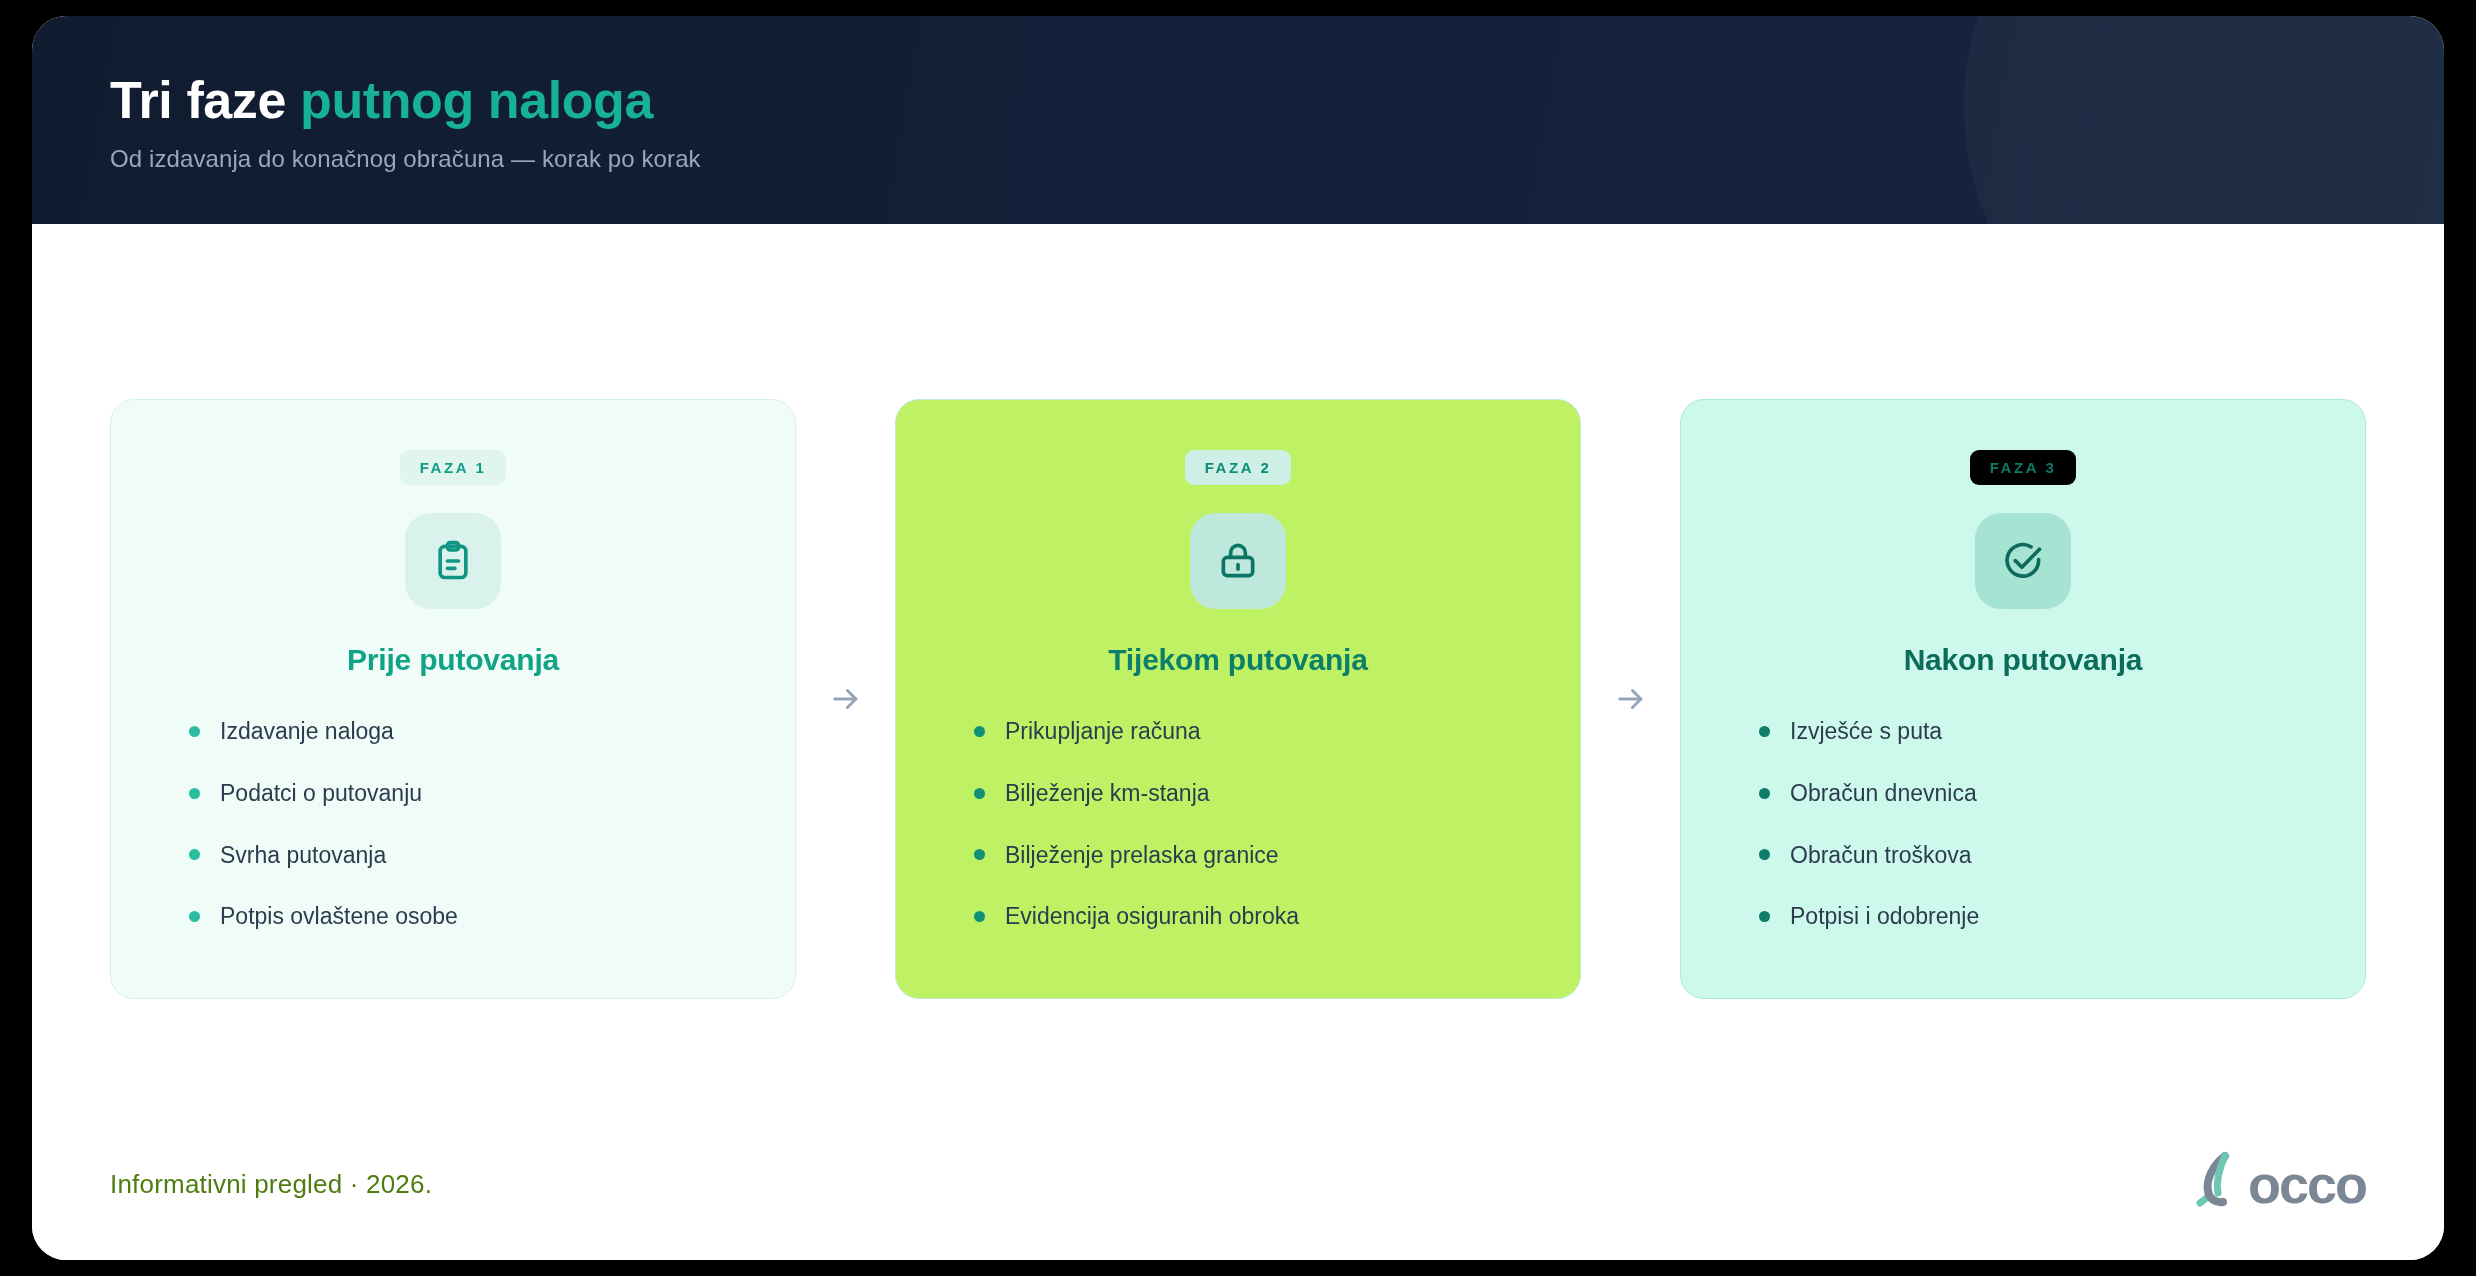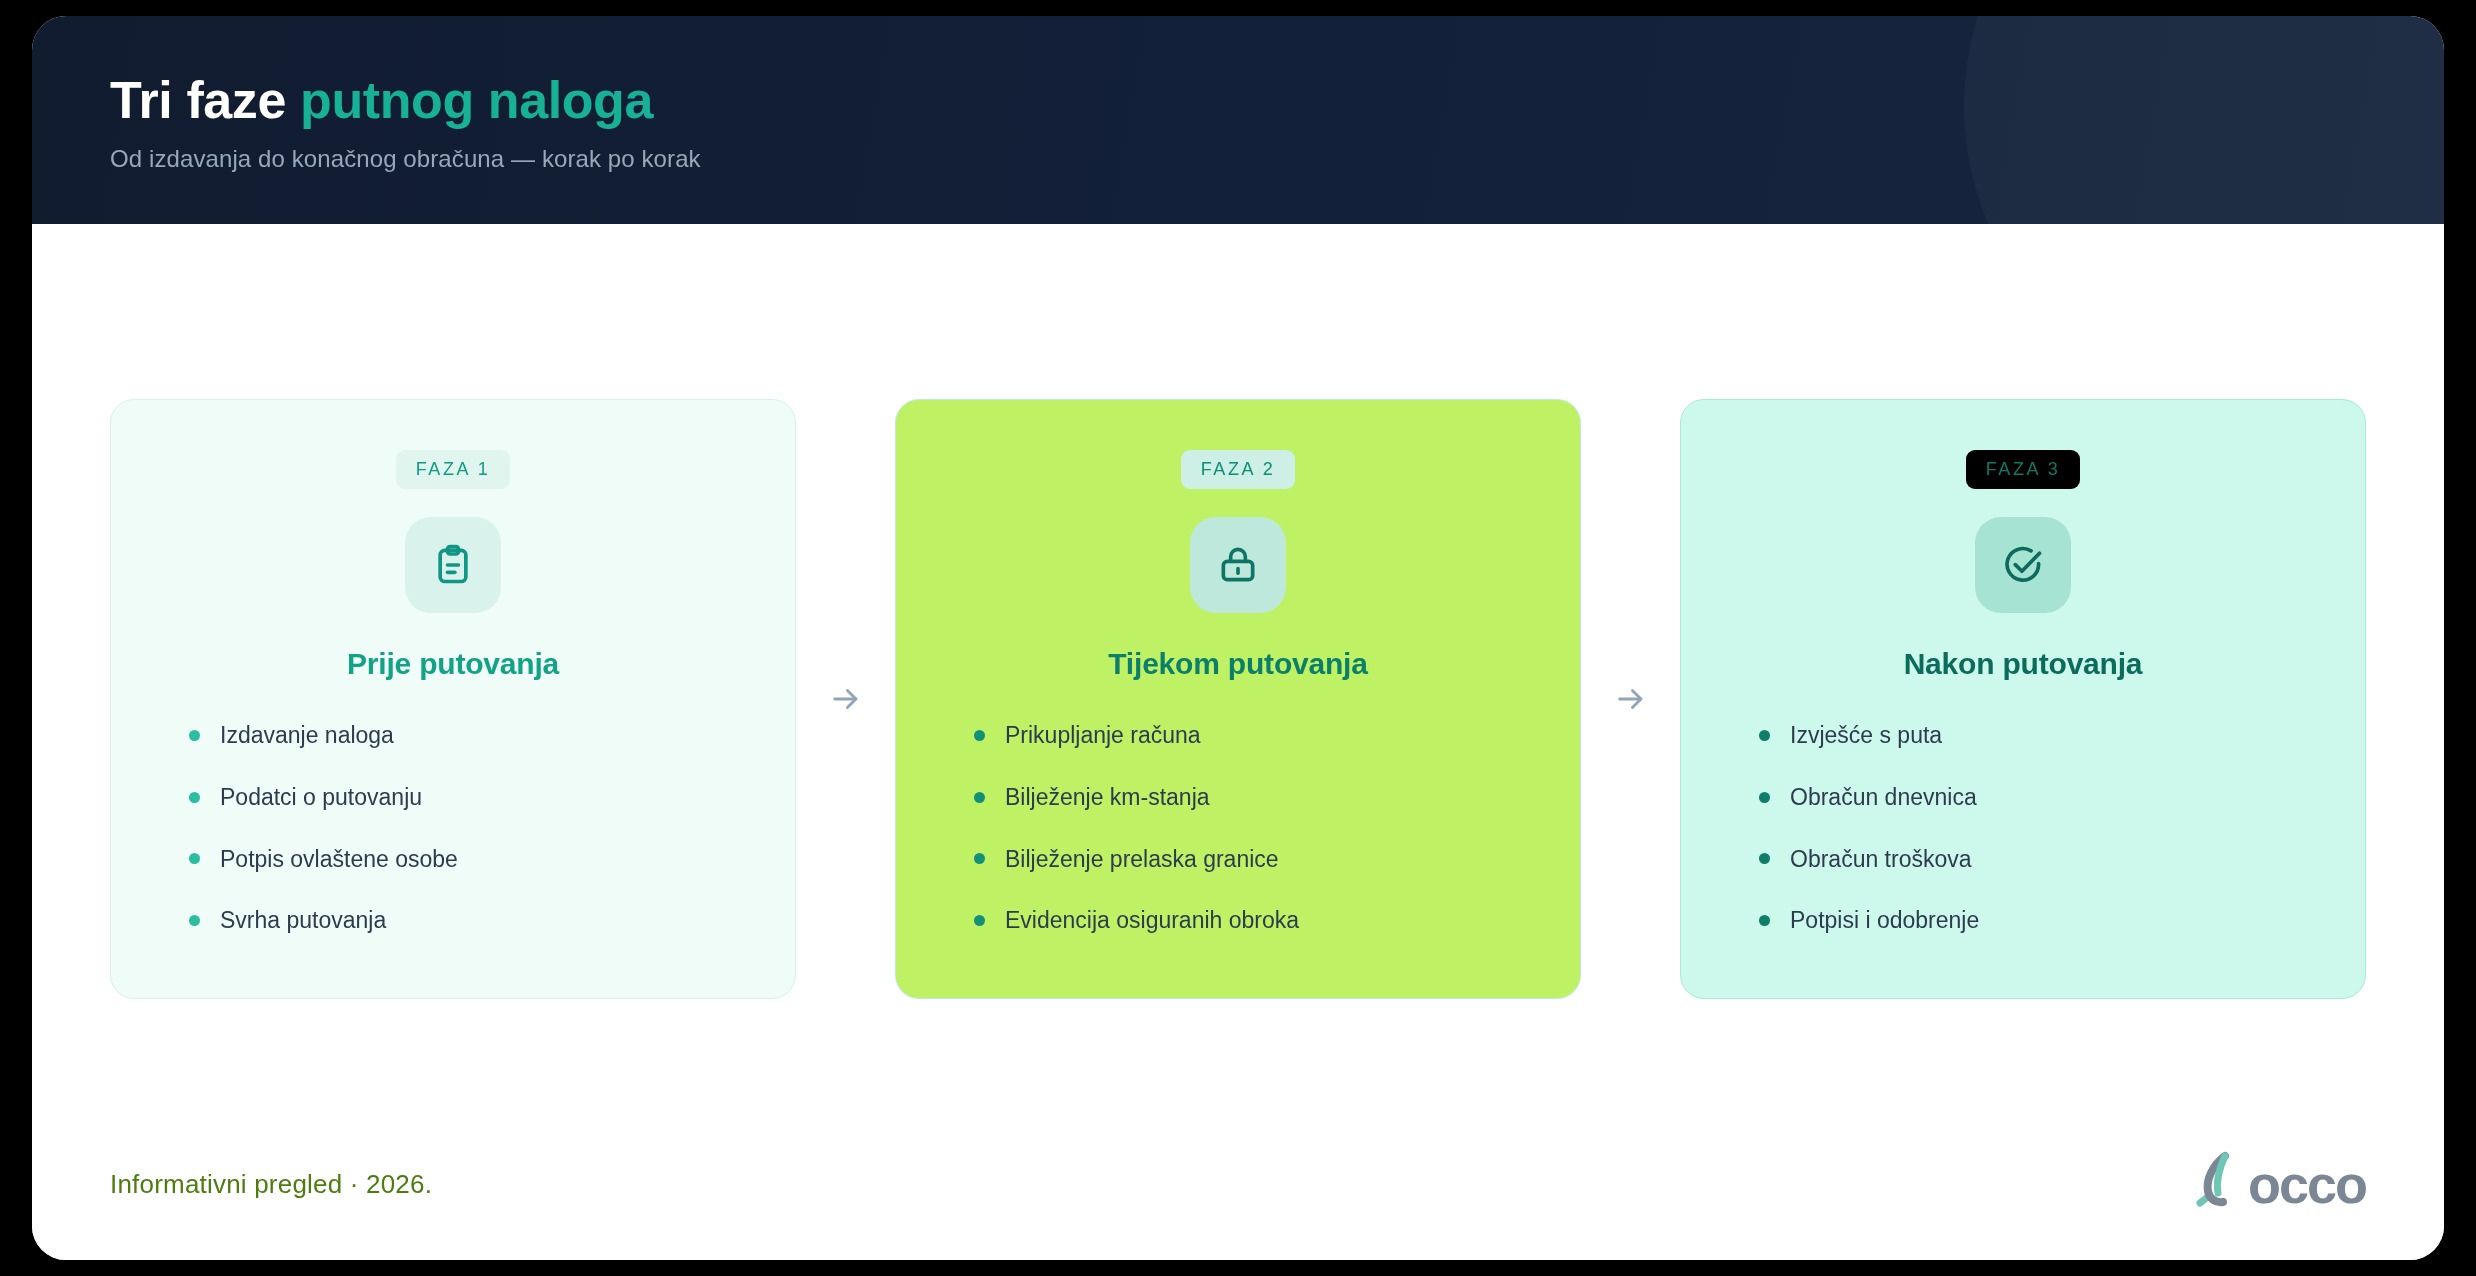--- a/index.html
+++ b/index.html
@@ -89,22 +89,22 @@
     display: flex;
     flex-direction: column;
     align-items: center;
   }
 
   .card.c1 { background: #f0fcf8; border: 1.5px solid #d6f2ea; }
   .card.c2 { background: #bef264; border: 1.5px solid #bfeade; }
   .card.c3 { background: #cdf8ec; border: 1.5px solid #a7ecd9; }
 
   .badge {
-    font-size: 18px;
-    font-weight: 400;
+    font-size: 15px;
+    font-weight: 700;
     letter-spacing: 2.6px;
     padding: 9px 20px;
     border-radius: 9px;
   }
   .c1 .badge { background: #dff5ee; color: #0f9c84; }
   .c2 .badge { background: #cdefe5; color: #0d8d76; }
   .c3 .badge { background: #000000; color: #0c7a66; }
 
   .icon-tile {
     margin-top: 28px;
@@ -238,25 +238,25 @@
           <li>
             <span class="dot"></span>
             <span>Izdavanje naloga</span>
           </li>
           <li>
             <span class="dot"></span>
             <span>Podatci o putovanju</span>
           </li>
           <li>
             <span class="dot"></span>
+            <span>Svrha putovanja</span>
+          </li>
+          <li>
+            <span class="dot"></span>
             <span>Potpis ovlaštene osobe</span>
-          </li>
-          <li>
-            <span class="dot"></span>
-            <span>Svrha putovanja</span>
           </li>
         </ul>
       </div>
 
       <div class="arrow">
         <span>
           <svg width="34" height="34" viewBox="0 0 24 24" fill="none" stroke="currentColor" stroke-width="2" stroke-linecap="round" stroke-linejoin="round">
             <line x1="4" y1="12" x2="19" y2="12"></line>
             <polyline points="13,6 19,12 13,18"></polyline>
           </svg>

